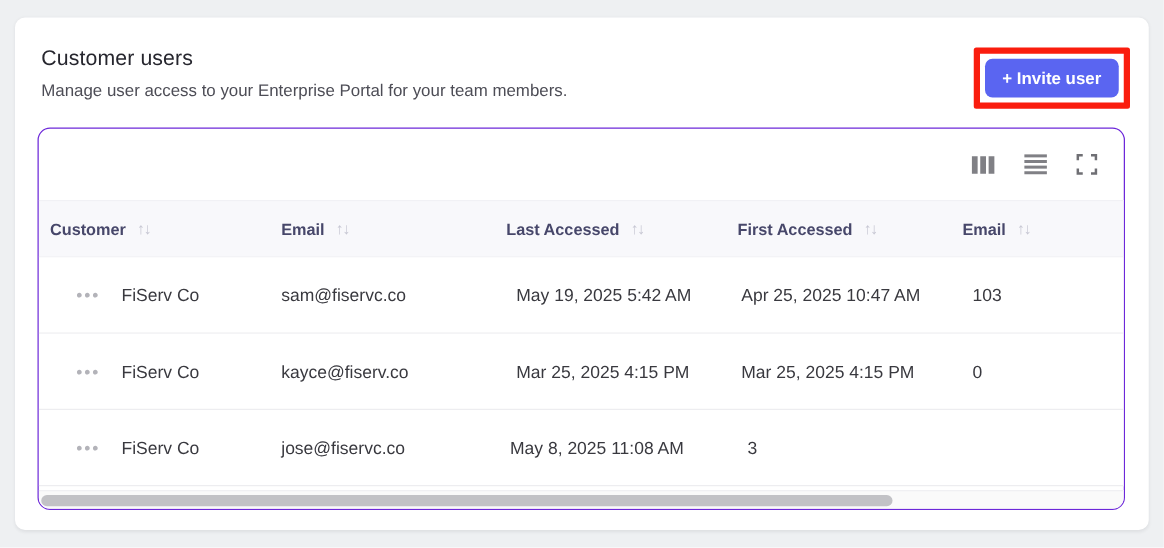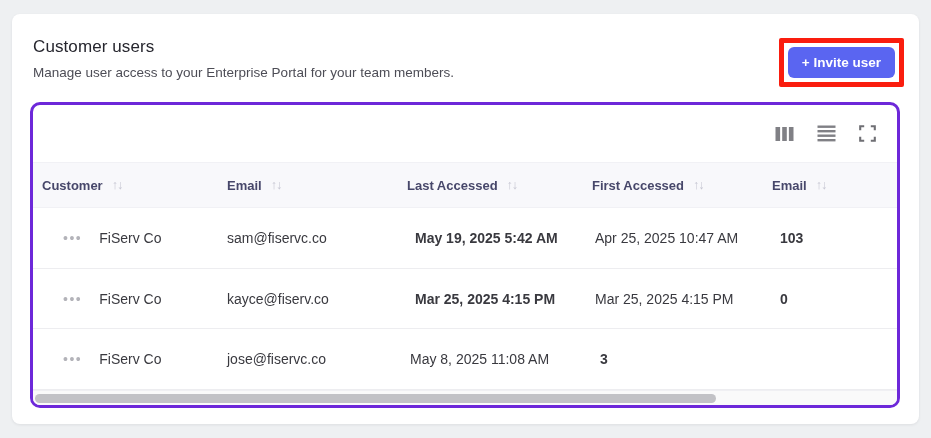--- a/index.html
+++ b/index.html
@@ -47,21 +47,21 @@
     font-size: 13.5px;
     font-weight: 700;
     padding: 8px 14px;
     cursor: pointer;
     white-space: nowrap;
   }
   .table-card {
     position: absolute;
     left: 18px; right: 19px;
     top: 88px; bottom: 16px;
-    border: 3px solid #6d28d9;
+    border: 1px solid #6d28d9;
     border-radius: 10px;
     background: #fff;
     display: flex;
     flex-direction: column;
     overflow: hidden;
   }
   .table-toolbar {
     height: 57px;
     flex: 0 0 auto;
     display: flex;
@@ -112,21 +112,21 @@
   .td { padding-left: 9px; }
   .td-customer { display: flex; align-items: center; padding-left: 30px; }
   .row-menu {
     color: #b3b3b9;
     font-size: 14px;
     letter-spacing: 1.5px;
     margin-right: 17px;
     cursor: pointer;
     line-height: 1;
   }
-  .pad-b { padding-left: 17px; font-weight: bold; }
+  .pad-b { padding-left: 17px; }
   .pad-c { padding-left: 12px; }
   .hscroll {
     margin-top: auto;
     flex: 0 0 auto;
     height: 15px;
     background: #fafafa;
     border-top: 1px solid #f0f0f3;
     display: flex;
     align-items: center;
   }

